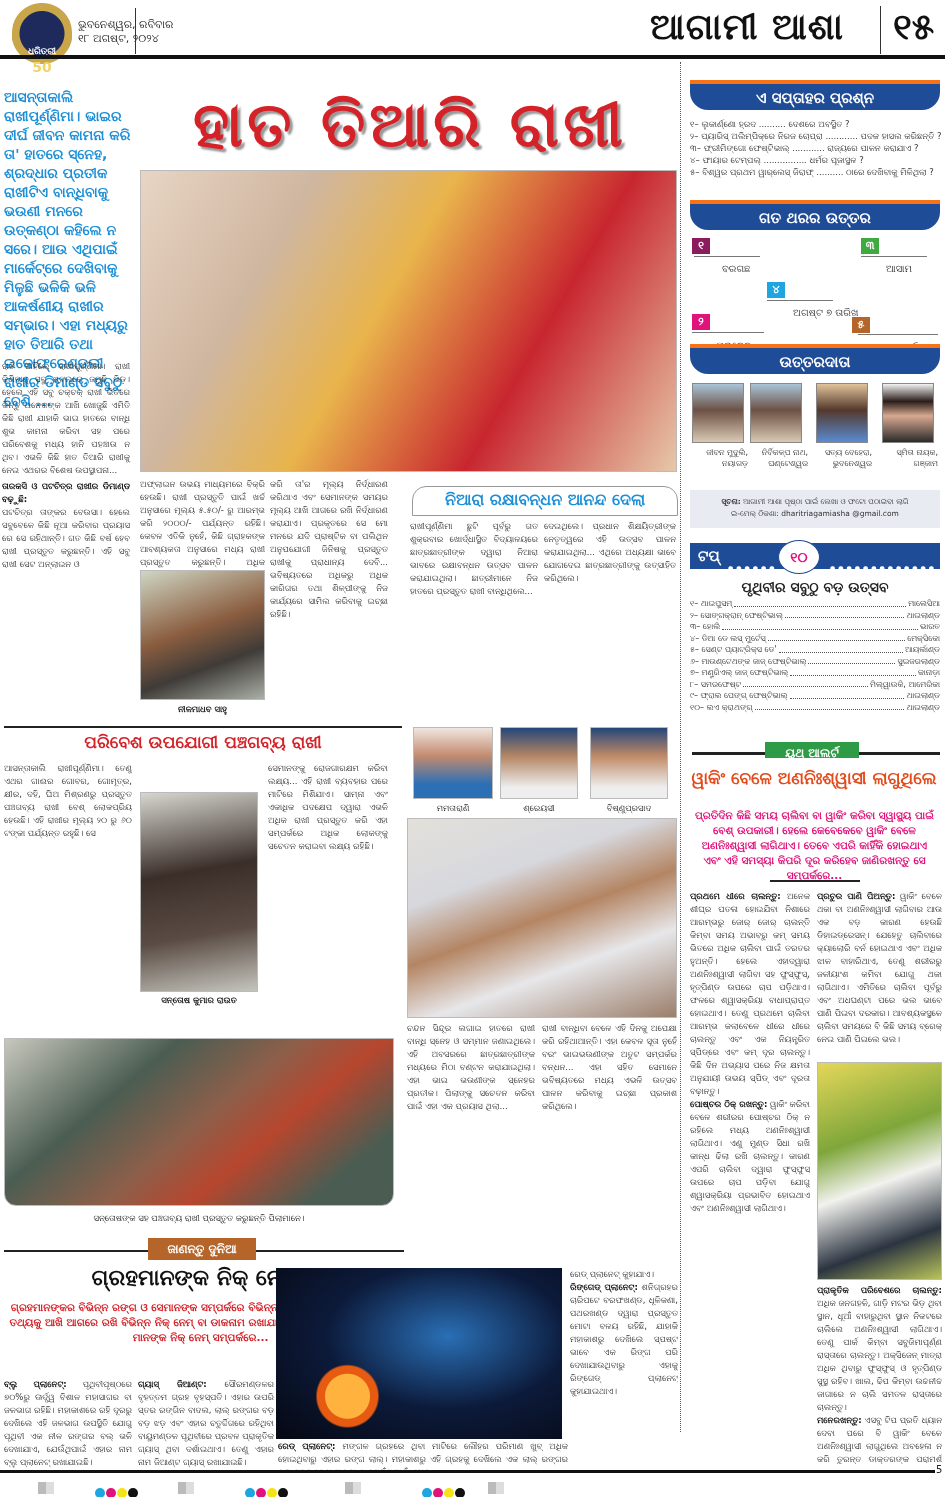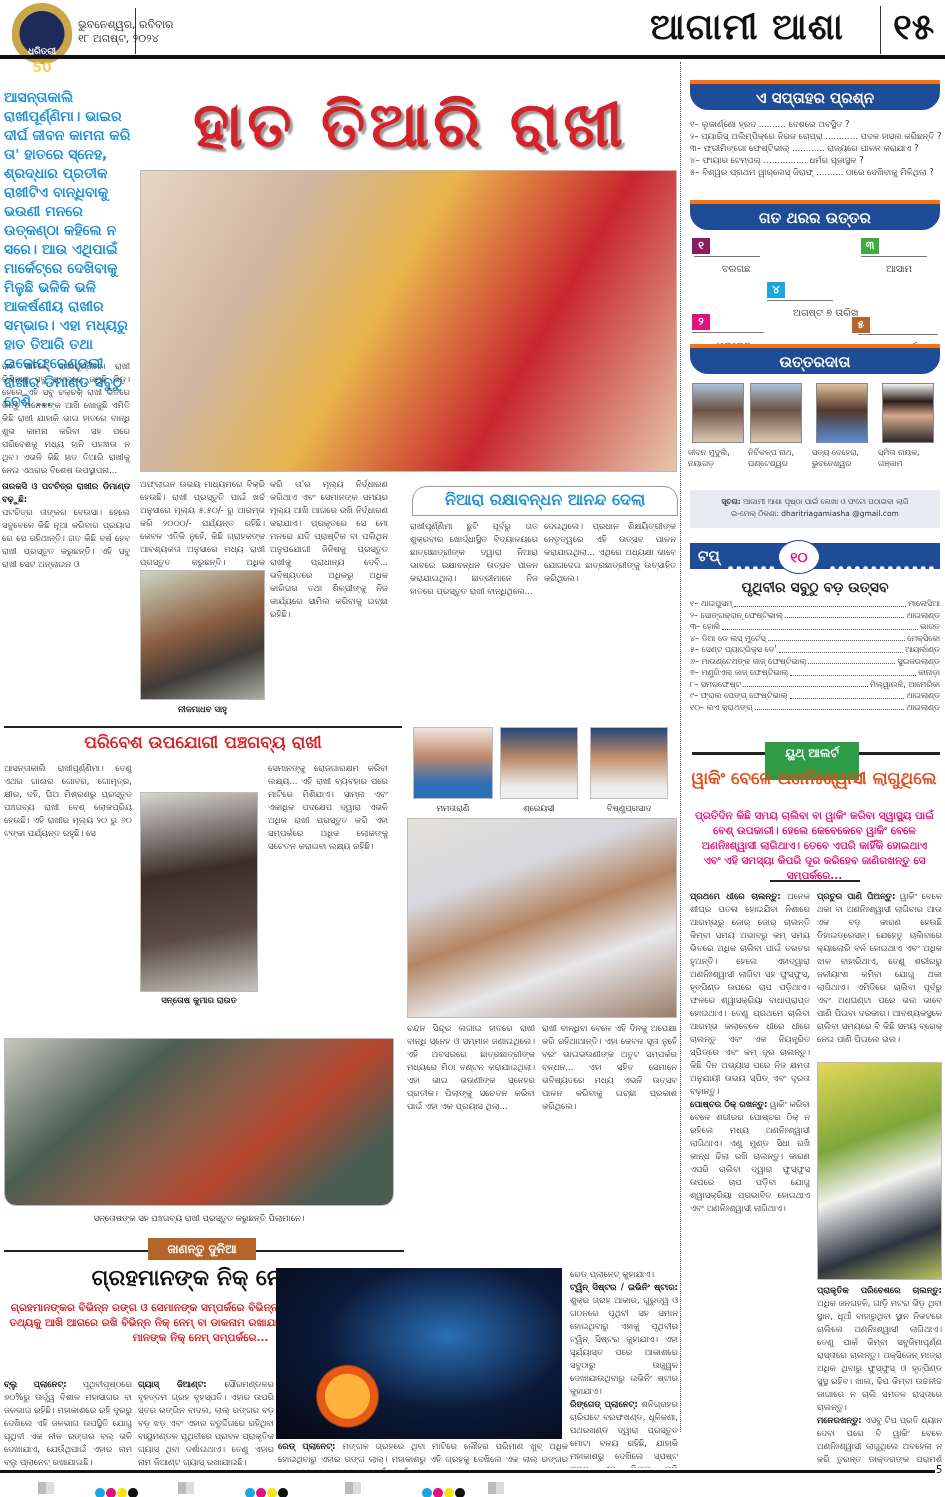--- a/index.html
+++ b/index.html
@@ -20,30 +20,30 @@
   .hero { left: 140px; top: 170px; width: 537px; height: 302px; background: linear-gradient(120deg, #e8d5c4 0%, #cfb6a0 25%, #e9b44c 45%, #c8262f 70%, #e6c8a8 100%); }
   .col-text { font-size: 8.5px; line-height: 13px; color: #333; text-align: justify; }
   .sidebar-rule { left: 680px; top: 62px; width: 1px; height: 1370px; border-left: 1px dotted #555; }
   .blue-banner { background: #1f4c97; color: #fff; font-weight: bold; text-align: center; border-radius: 0 0 18px 18px; font-size: 15px; line-height: 28px; height: 30px; border-top: 4px solid #f97316; }
   .quiz-list { left: 690px; top: 118px; width: 255px; font-size: 8.5px; line-height: 12px; color: #333; }
   .ans-num { position:absolute; width:18px; height:16px; color:#fff; font-weight:bold; font-size:11px; text-align:center; line-height:16px; }
   .ans-text { position:absolute; font-size:10px; color:#333;margin-top:23px; }
   .ans-line { position:absolute; height:1px; background:#777; }
   .contributors { left: 690px; top: 383px; width: 250px; height: 80px; }
   .contrib-photo { position:absolute; width:52px; height:60px; border:1px solid #888; background: linear-gradient(180deg,#a9c4d8,#6c5144 45%,#d9c8b4); }
-  .contrib-name { position:absolute; width:60px; text-align:left; font-size:8px; line-height:11px; color:#333; }
+  .contrib-name { position:absolute; width:60px; text-align:right; font-size:8px; line-height:11px; color:#333; }
   .notice { left: 690px; top: 490px; width: 250px; height: 38px; background: #e9ebf3; font-size: 7.5px; text-align: center; line-height: 12px; padding-top: 6px; color:#333; }
   .top-banner { left: 690px; top: 543px; width: 250px; height: 26px; background: #1f4c97; color:#fff; font-weight:bold; font-size: 15px; line-height: 26px; padding-left: 8px; }
   .top-circle { left: 778px; top: 540px; width: 42px; height: 34px; border-radius: 50%; background: #fff; border: 1px solid #1f4c97; color: #e0137b; font-weight:bold; font-size: 14px; text-align:center; line-height: 32px; }
   .top-dots { position:absolute; top:12px; color:#fff; font-size:6px; letter-spacing:3px; }
   .top-title { left: 690px; top: 579px; width: 250px; text-align:center; font-size: 14px; font-weight:bold; color:#222; }
   .top-list { left: 690px; top: 598px; width: 250px; font-size: 8px; line-height: 11.5px; color:#333; }
   .top-row { display:flex; justify-content:space-between; white-space:nowrap; overflow:hidden; }
   .top-row .dots { flex:1; border-bottom:1px dotted #555; margin: 0 2px 3px; }
-  .youth-badge { left: 765px; top: 742px; width: 94px; height: 38px; background: #2e9b47; color:#fff; font-weight:bold; font-size: 12px; text-align:center; line-height: 22px; }
+  .youth-badge { left: 765px; top: 742px; width: 94px; height: 16px; background: #2e9b47; color:#fff; font-weight:bold; font-size: 12px; text-align:center; line-height: 22px; }
   .youth-rule { left: 692px; top: 752px; width: 248px; height: 3px; background:#222; }
   .youth-headline { left: 686px; top: 768px; width: 256px; color: #e44b1b; font-size: 17px; font-weight:bold; text-align:center; }
   .youth-sub { left: 692px; top: 808px; width: 245px; color: #e0137b; font-size: 10.5px; line-height: 15px; text-align:center; font-weight:bold; }
   .section-rule { height: 2px; background: #222; }
   .sub-headline-box { border: 1px solid #999; border-radius: 14px 14px 0 0; }
   .orange-badge { background: #b6652a; color:#fff; font-weight:bold; font-size: 12px; text-align:center; line-height: 22px; height: 22px; }
   .planet-headline { left: 30px; top: 1265px; width: 330px; font-size: 22px; font-weight: bold; color:#111; text-align:center; }
   .planet-sub { left: 8px; top: 1300px; width: 385px; color: #d42228; font-size: 10.5px; line-height: 15px; font-weight:bold; text-align:center; }
   .solar { left: 276px; top: 1268px; width: 286px; height: 171px; background: radial-gradient(circle at 25% 75%, #ffb23e 0 22px, #e75a12 23px 30px, transparent 32px), radial-gradient(ellipse at 60% 40%, #2a6fb5 0, #0c1a3a 50%, #060812 100%); }
   .bottom-rule { left: 0; top: 1470px; width: 935px; height: 3px; background:#111; }
@@ -123,21 +123,20 @@
 <div class="abs col-text" style="left:138px;top:1378px;width:136px;height:90px;overflow:hidden;">
   <span class="bold-lead">ଗ୍ୟାସ୍ ଜିଆଣ୍ଟ:</span>
   <span>ସୌରମଣ୍ଡଳର ବୃହତ୍ତମ ଗ୍ରହ ବୃହସ୍ପତି। ଏହାର ଉପରି ସ୍ତର ରଙ୍ଗିନ ବାଦଲ, ଲାଲ୍ ରଙ୍ଗର ବଡ଼ ବଡ଼ ଝଡ଼ ଏବଂ ଏହାର ଚତୁର୍ଦ୍ଦିଗରେ ରହିଥିବା ବାୟୁମଣ୍ଡଳ ପୃଥିବୀରେ ପ୍ରବଳ ପ୍ରାକୃତିକ ଗ୍ୟାସ୍ ଥିବା ଦର୍ଶାଇଥାଏ। ତେଣୁ ଏହାର ନାମ ଜିଆଣ୍ଟ ଗ୍ୟାସ୍ ରଖାଯାଇଛି।</span>
 </div>
 <div class="abs col-text" style="left:278px;top:1440px;width:290px;height:30px;overflow:hidden;">
   <span class="bold-lead">ରେଡ୍ ପ୍ଲାନେଟ୍:</span>
   <span>ମଙ୍ଗଳ ଗ୍ରହରେ ଥିବା ମାଟିରେ ଲୌହର ପରିମାଣ ଖୁବ୍ ଅଧିକ ହୋଇଥିବାରୁ ଏହାର ରଙ୍ଗ ଲାଲ୍। ମହାକାଶରୁ ଏହି ଗ୍ରହକୁ ଦେଖିଲେ ଏକ ଲାଲ୍ ରଙ୍ଗର ବଲ୍ ସଦୃଶ ଦେଖାଯାଇଥାଏ, ଯେଉଁଥିପାଇଁ ଏହାକୁ</span>
 </div>
 <div class="abs col-text" style="left:570px;top:1268px;width:108px;height:200px;overflow:hidden;">
   <p>ରେଡ୍ ପ୍ଲାନେଟ୍ କୁହାଯାଏ।</p>
-  <p><span class="bold-lead">ଟ୍ୱିନ୍ ସିଷ୍ଟର / ଇଭିନିଂ ଷ୍ଟାର:</span> <span>ଶୁକ୍ର ଗ୍ରହ ଆକାର, ଗୁରୁତ୍ୱ ଓ ଗଠନରେ ପୃଥିବୀ ସହ ସମାନ ହୋଇଥିବାରୁ ଏହାକୁ ପୃଥିବୀର ଟ୍ୱିନ୍ ସିଷ୍ଟର କୁହାଯାଏ। ଏହା ସୂର୍ଯ୍ୟାସ୍ତ ପରେ ଆକାଶରେ ସବୁଠାରୁ ଉଜ୍ଜ୍ୱଳ ଦେଖାଯାଉଥିବାରୁ ଇଭିନିଂ ଷ୍ଟାର କୁହାଯାଏ।</span></p>
   <p><span class="bold-lead">ରିଙ୍ଗେଡ୍ ପ୍ଲାନେଟ୍:</span> <span>ଶନିଗ୍ରହର ଚାରିପଟେ ବରଫଖଣ୍ଡ, ଧୂଳିକଣା, ପଥରଖଣ୍ଡ ଦ୍ୱାରା ପ୍ରସ୍ତୁତ ମୋଟା ବଳୟ ରହିଛି, ଯାହାକି ମହାକାଶରୁ ଦେଖିଲେ ସ୍ପଷ୍ଟ ଭାବେ ଏକ ରିଙ୍ଗ ପରି ଦେଖାଯାଉଥିବାରୁ ଏହାକୁ ରିଙ୍ଗେଡ୍ ପ୍ଲାନେଟ୍ କୁହାଯାଇଥାଏ।</span></p>
 </div>
 
 <div class="abs sidebar-rule"></div>
 
 <div class="abs blue-banner" style="left:690px;top:80px;width:250px;">ଏ ସପ୍ତାହର ପ୍ରଶ୍ନ</div>
 <div class="abs quiz-list">
   <div>୧– ଲୁକାର୍ଣ୍ଣୋ ହ୍ରଦ .......... ଦେଶରେ ଅବସ୍ଥିତ ?</div>
   <div>୨– ପ୍ୟାରିସ୍ ଅଲିମ୍ପିକ୍‌ରେ ନିରଜ ଚୋପ୍ରା ............ ପଦକ ହାସଲ କରିଛନ୍ତି ?</div>
   <div>୩– ଫ୍ରୀମିଙ୍ଗୋ ଫେଷ୍ଟିଭାଲ୍ ............ ରାଜ୍ୟରେ ପାଳନ କରାଯାଏ ?</div>

